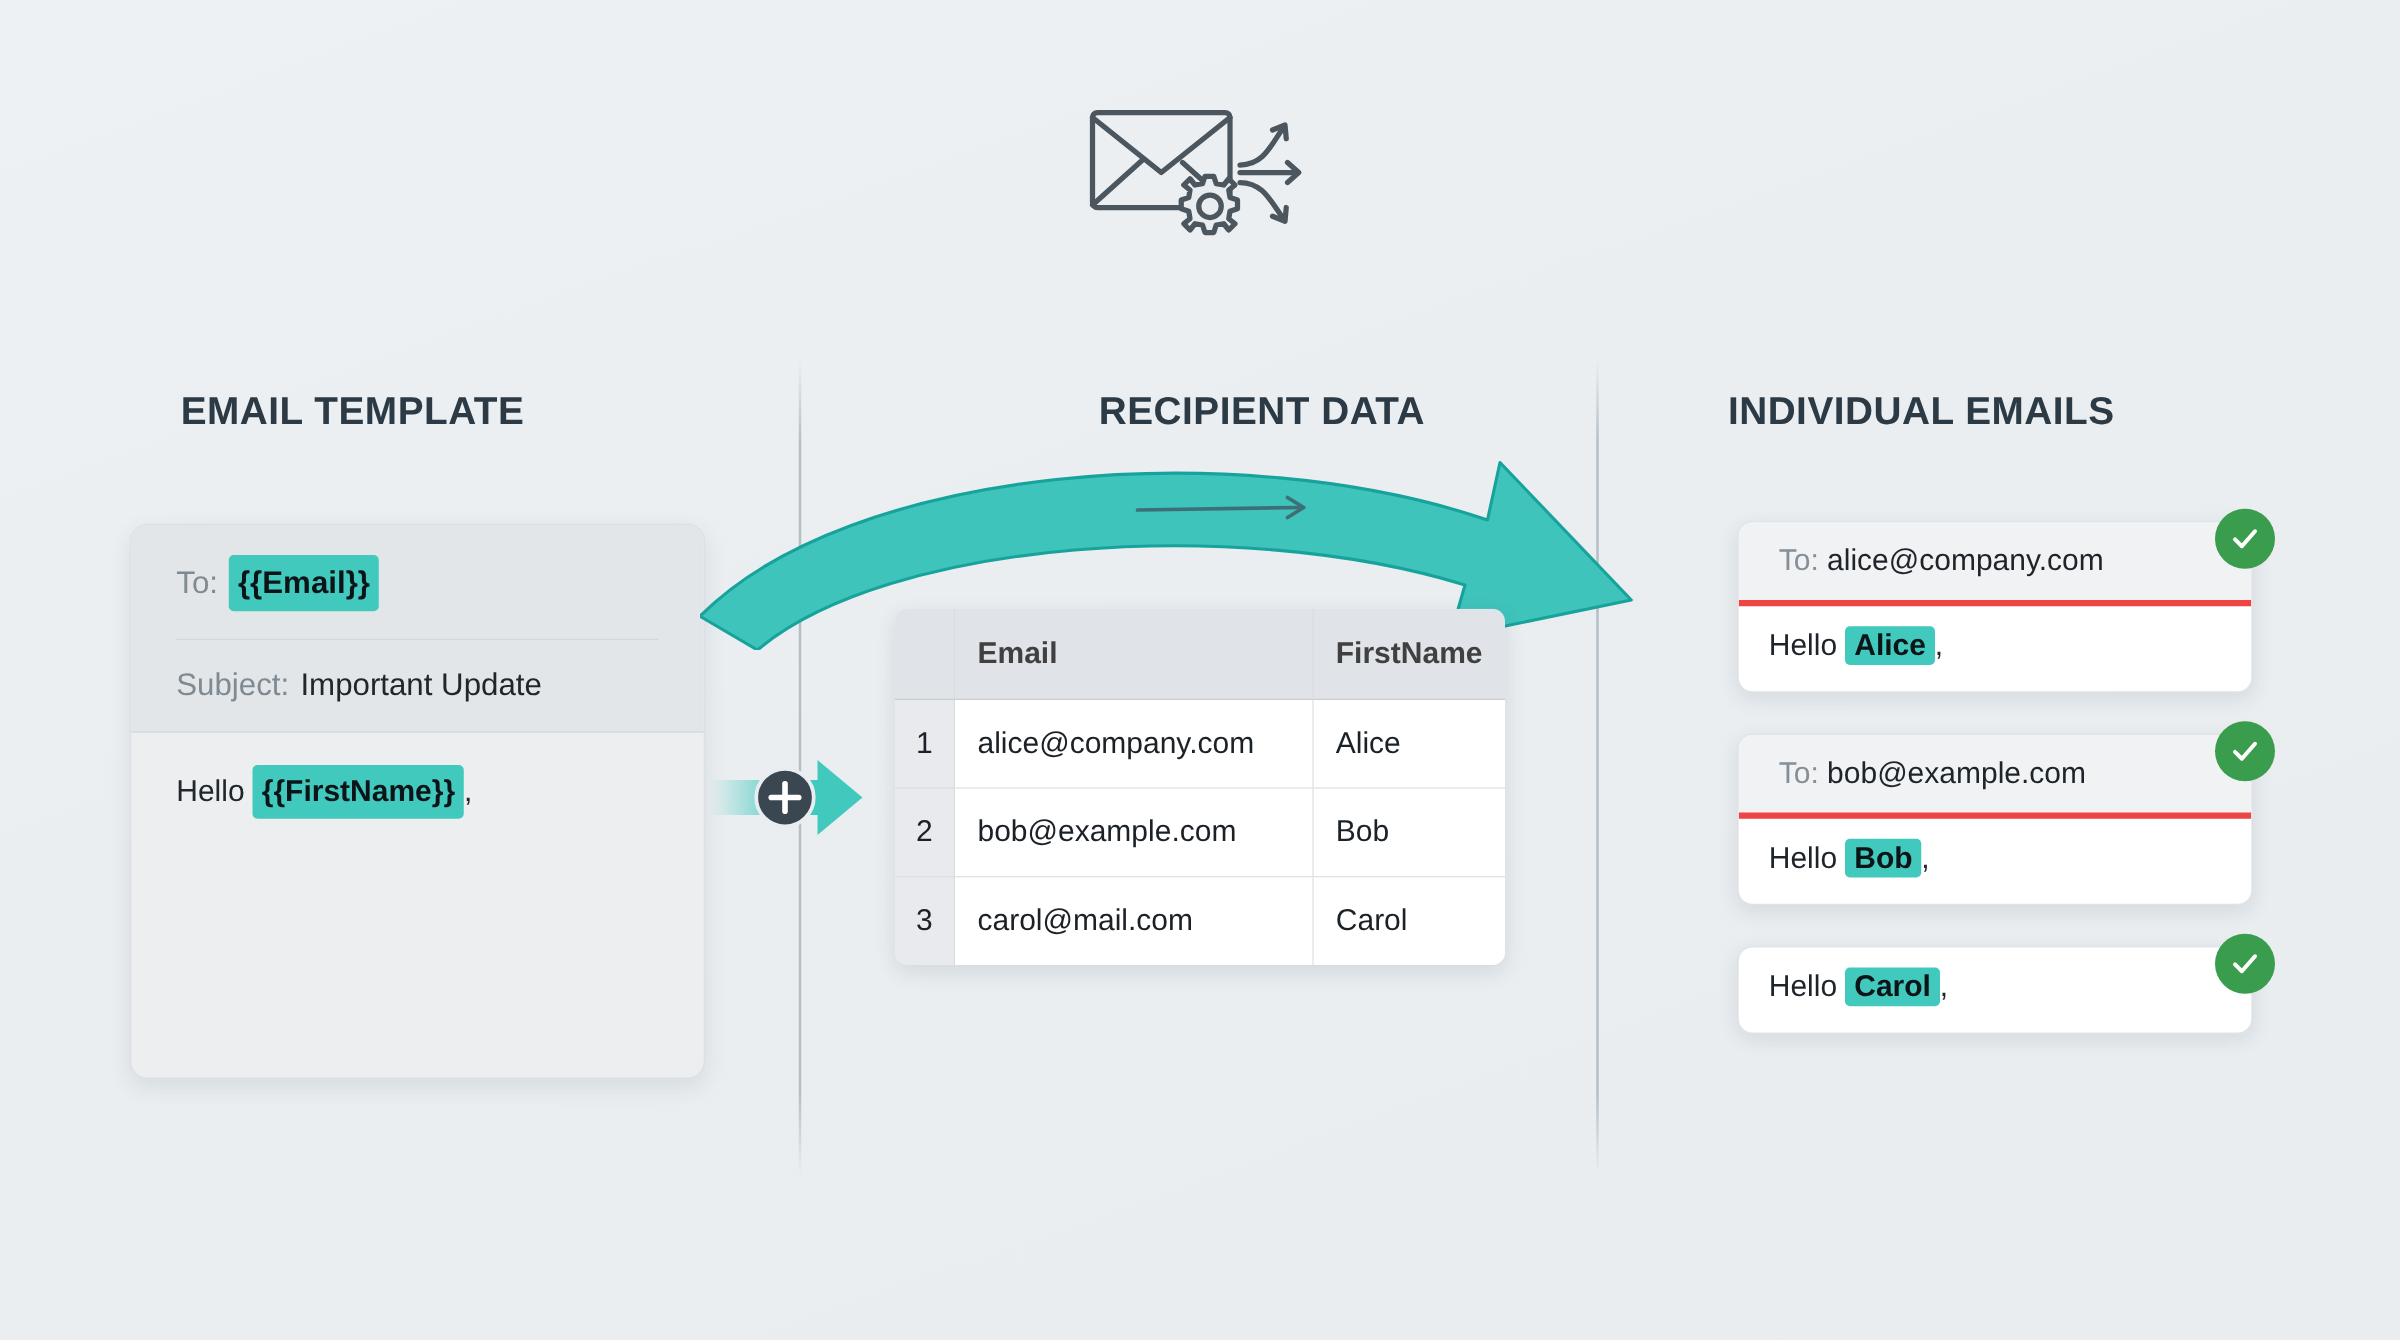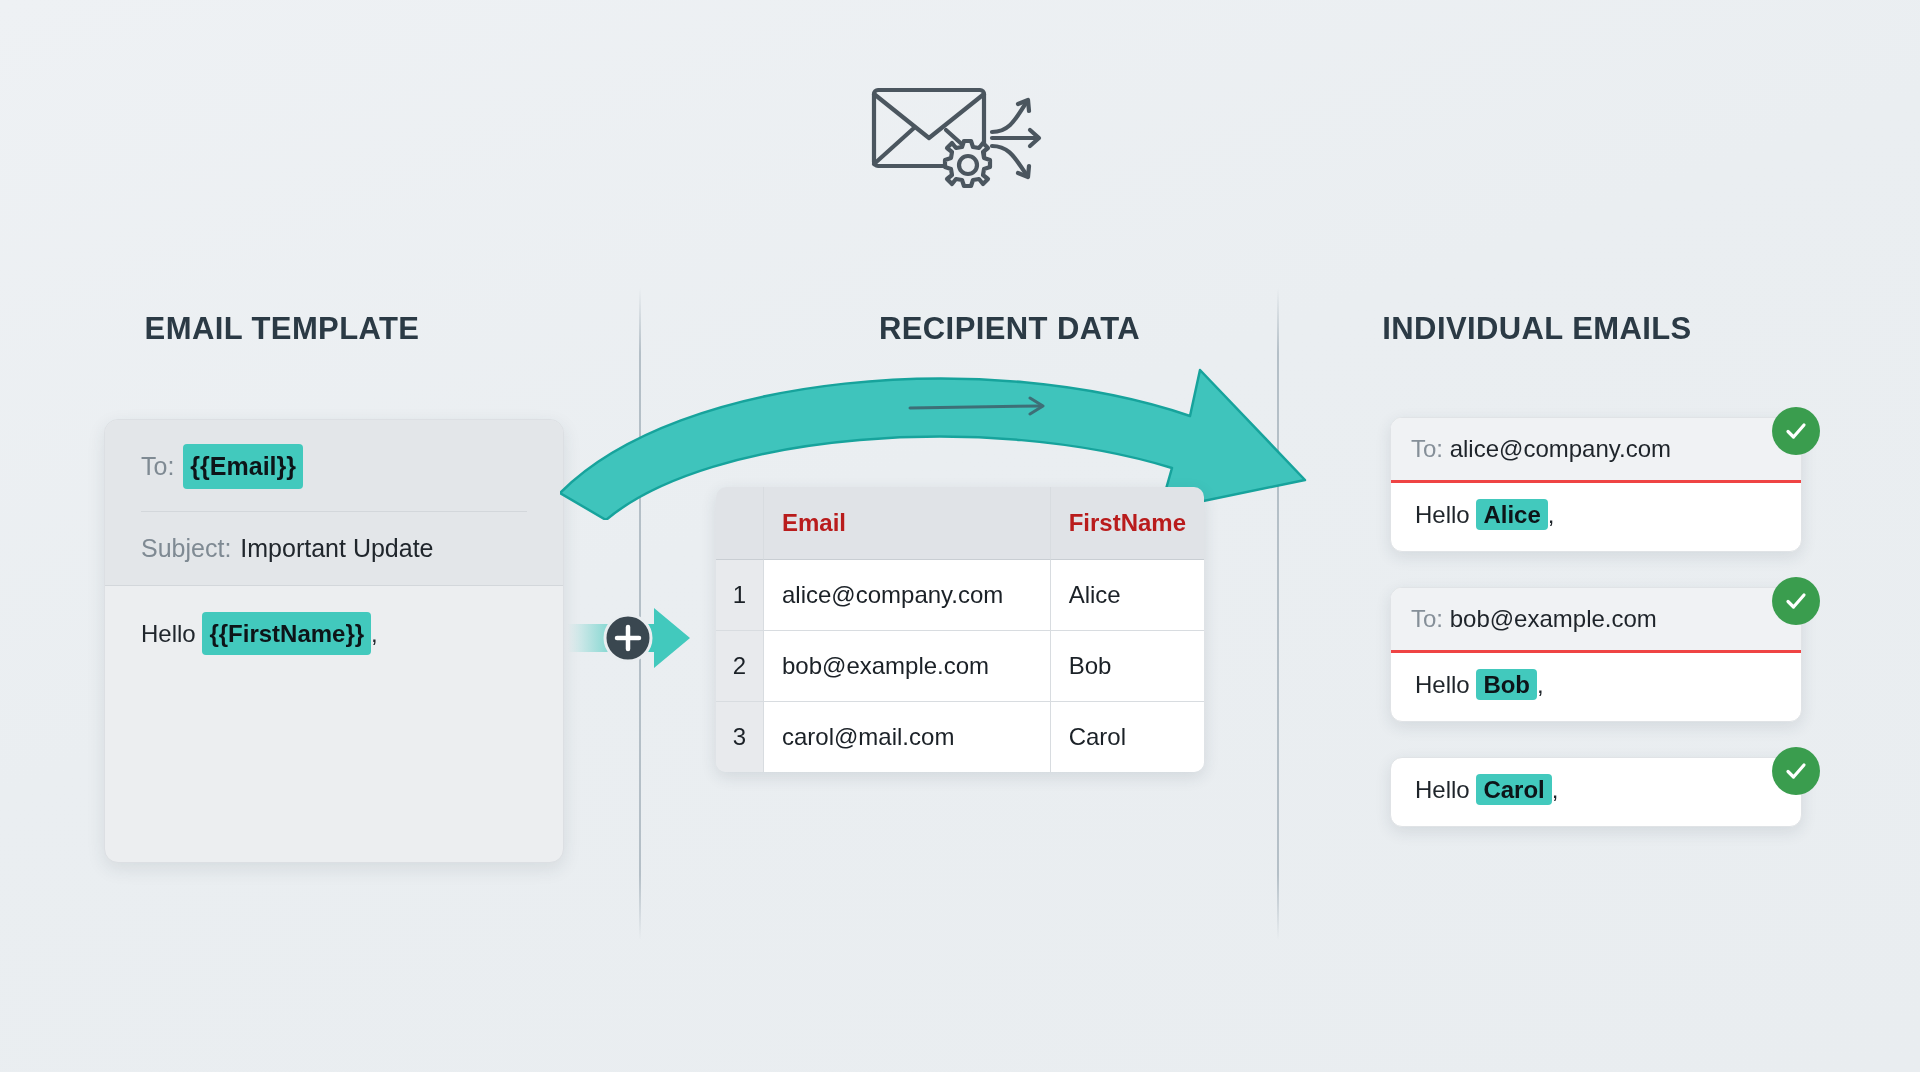--- a/index.html
+++ b/index.html
@@ -123,21 +123,21 @@
     box-shadow: 0 5px 16px rgba(40,55,70,0.12);
     font-size: 24px;
   }
   #recipient-table th, #recipient-table td {
     text-align: left;
     border-bottom: 1px solid #d8dce0;
     border-right: 1px solid #d8dce0;
   }
   #recipient-table th {
     background: #e0e3e7;
-    color: #b91c1c;
+    color: #404040;
     font-weight: bold;
     padding: 22px 18px;
     border-bottom: 1px solid #c9ced3;
   }
   #recipient-table td {
     background: #ffffff;
     color: #1b2127;
     padding: 21px 18px;
   }
   .rownum {
@@ -172,22 +172,22 @@
     border: 1px solid #e0e3e6;
     border-radius: 12px;
     box-shadow: 0 5px 16px rgba(40,55,70,0.11);
     overflow: hidden;
   }
   #email-card-0 { top: 417px; }
   #email-card-1 { top: 587px; }
   #email-card-2 { top: 757px; }
   .card-head {
     background: #f0f2f4;
-    border-bottom: 3px solid #ef4444;
-    padding: 17px 20px;
+    border-bottom: 5px solid #ef4444;
+    padding: 17px 32px;
     font-size: 24px;
     color: #1e242a;
     white-space: nowrap;
   }
   .card-head .to-label { color: #858f98; }
   .card-body {
     padding: 18px 24px 22px 24px;
     font-size: 24px;
     color: #1e242a;
     white-space: nowrap;

